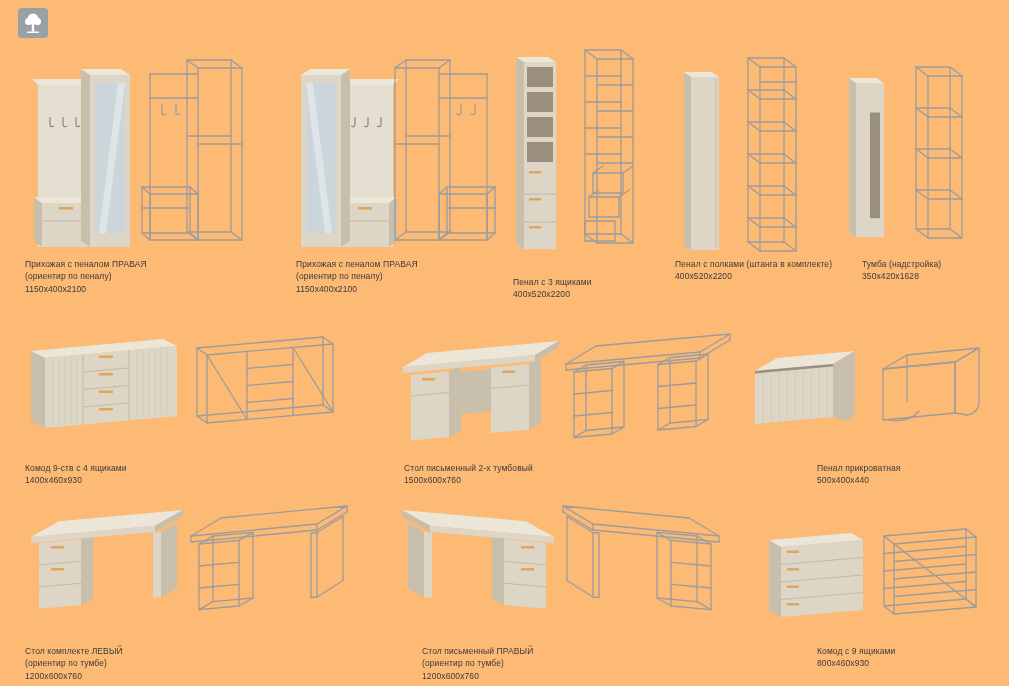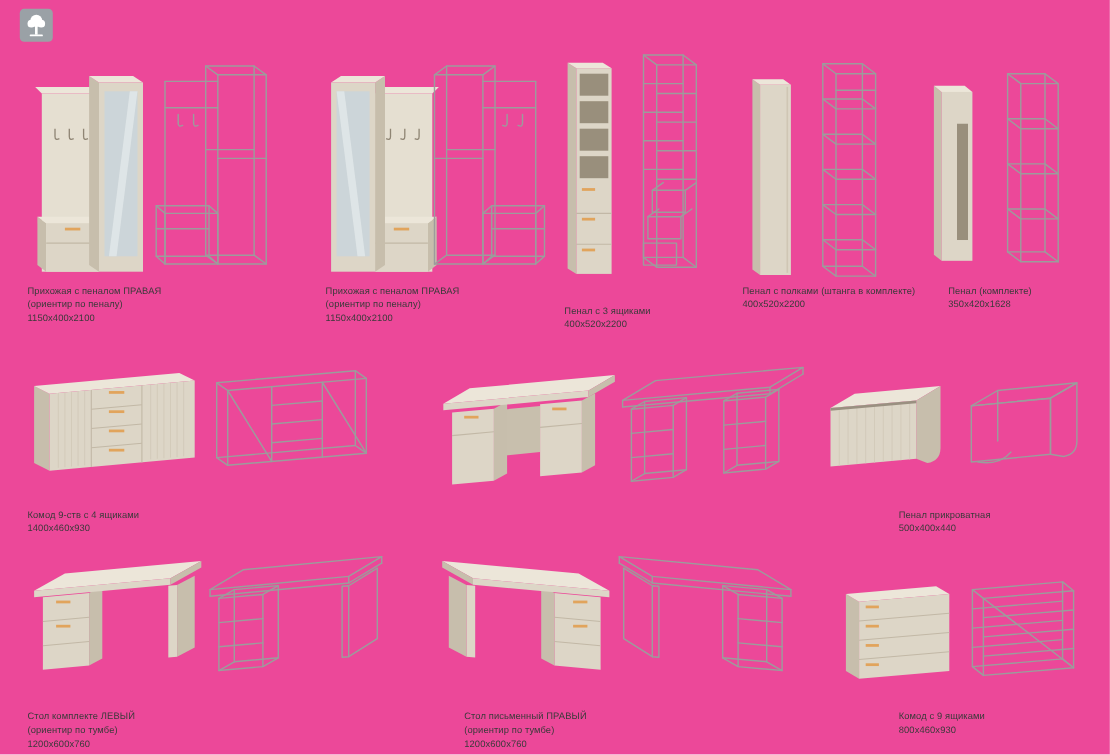--- a/index.html
+++ b/index.html
@@ -1,17 +1,17 @@
 <!DOCTYPE html>
 <html><head>
 <meta charset="utf-8">
 <style>
   *{margin:0;padding:0;box-sizing:border-box}
   html,body{width:1009px;height:686px;background:#ffffff;font-family:"Liberation Sans",sans-serif}
-  .page{position:relative;width:1009px;height:686px;background:#ec4899;overflow:hidden}
+  .page{position:relative;width:1009px;height:686px;background:#fdba74;overflow:hidden}
   .card{position:absolute}
   .render{position:absolute}
   .label{position:absolute;font-size:8.5px;line-height:1.45;color:#3a3a3a;white-space:nowrap;letter-spacing:.1px}
   svg{display:block;overflow:visible}
   .f-front{fill:#ddd6c7}
   .f-panel{fill:#e5dfd1}
   .f-side{fill:#c7beac}
   .f-top{fill:#ece6d9}
   .f-dark{fill:#998f7c}
   .f-mirror{fill:#ccd5d9}
@@ -278,21 +278,21 @@
             <line x1="20" y1="96" x2="8" y2="87"></line>
             <line x1="54" y1="96" x2="42" y2="87"></line>
           <line x1="20" y1="137" x2="54" y2="137"></line>
             <line x1="8" y1="128" x2="42" y2="128"></line>
             <line x1="20" y1="137" x2="8" y2="128"></line>
             <line x1="54" y1="137" x2="42" y2="128"></line>
         </g>
       </svg>
     </div>
     <div class="label" style="left:24px;top:218px">
-      <div>Пенал (комплекте)</div>
+      <div>Тумба (надстройка)</div>
       <div></div>
       <div>350x420x1628</div>
     </div>
   </div>
 
   <div class="card" style="left:25px;top:305px;width:330px;height:175px">
     <div class="render" style="left:0;top:5px">
       <svg width="165" height="140" viewBox="0 0 165 140">
         <polygon class="f-side" points="20,48 6,41 6,111 20,118"></polygon>
         <polygon class="f-top" points="20,48 152,36 138,29 6,41"></polygon>
@@ -385,20 +385,25 @@
           <polygon points="110,37.5 148,34 148,99.5 110,103"></polygon>
           <line x1="98" y1="44.5" x2="110" y2="37.5"></line>
             <line x1="136" y1="41" x2="148" y2="34"></line>
           <line x1="98" y1="110" x2="110" y2="103"></line>
             <line x1="136" y1="106.5" x2="148" y2="99.5"></line>
           <line x1="98" y1="66.5" x2="136" y2="63"></line>
           <line x1="98" y1="88.5" x2="136" y2="85"></line>
         </g>
       </svg>
     </div>
+    <div class="label" style="left:9px;top:157px">
+      <div>Стол письменный 2-х тумбовый</div>
+      <div></div>
+      <div>1500x600x760</div>
+    </div>
   </div>
 
   <div class="card" style="left:745px;top:305px;width:250px;height:175px">
     <div class="render" style="left:0;top:30px">
       <svg width="120" height="110" viewBox="0 0 120 110">
         <polygon class="f-top" points="10,36 88,29 110,16 32,23"></polygon>
         <path class="f-side" d="M88,29 L110,16 L110,72 Q110,84 98,86 L88,82 Z"></path>
         <polygon class="f-front" points="10,36 88,29 88,82 10,89"></polygon>
         <g class="f-reed">
           <line x1="18" y1="36.3" x2="18" y2="88.3"></line>

